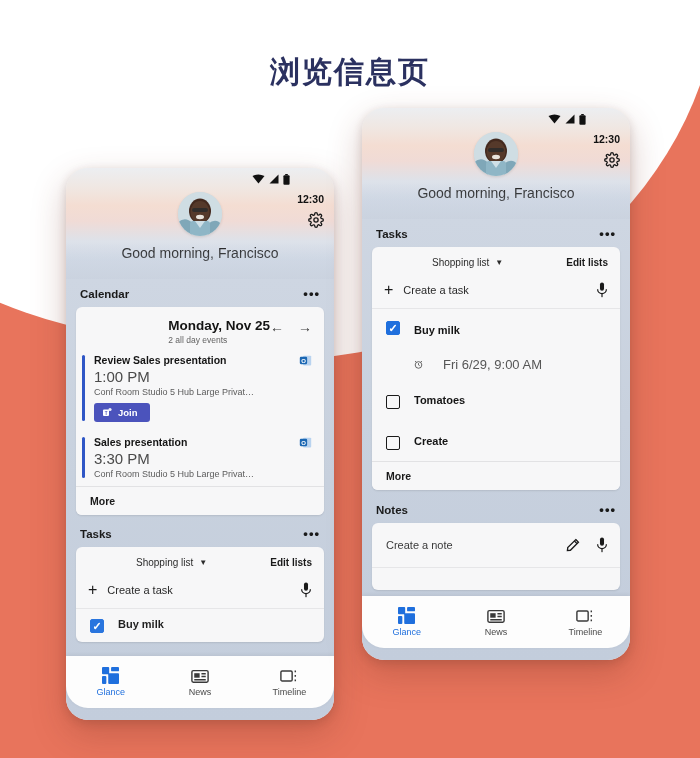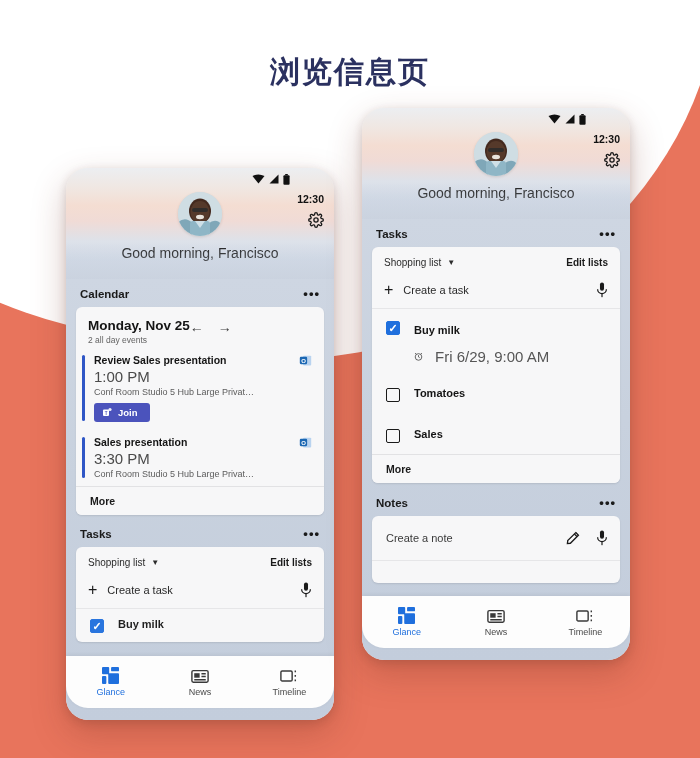--- a/index.html
+++ b/index.html
@@ -124,21 +124,21 @@
 
   .card{
     background:#f7f7f8;
     margin:0 10px;
     border-radius:6px;
     overflow:hidden;
     box-shadow:0 1px 2px rgba(0,0,0,0.10);
   }
 
   
-  .cal-top{ display:flex; align-items:flex-start; justify-content:flex-start; padding:11px 12px 2px 12px; }
+  .cal-top{ display:flex; align-items:flex-start; justify-content:flex-end; padding:11px 12px 2px 12px; }
   .cal-date{ font-size:13.5px; font-weight:bold; color:#141414; }
   .cal-sub{ font-size:8.5px; color:#636363; margin-top:2px; }
   .cal-nav{ display:flex; gap:14px; padding-top:2px; }
   .navbtn{ font-size:14px; color:#3a3a3a; cursor:pointer; line-height:14px; }
 
   .event{
     position:relative;
     padding:7px 12px 7px 18px;
     display:flex; justify-content:space-between; align-items:flex-start;
   }
@@ -158,21 +158,21 @@
   }
   .sync-note{ font-size:8px; color:#7a7a7a; padding:5px 12px 7px 14px; }
   .more-row{
     border-top:1px solid #e2e2e4;
     padding:8px 14px;
     font-size:10.5px; font-weight:bold; color:#1a1a1a;
     background:#f7f7f8; cursor:pointer;
   }
 
   
-  .tasks-head{ display:flex; align-items:center; justify-content:space-between; padding:10px 12px 8px 12px; }
+  .tasks-head{ display:flex; align-items:center; justify-content:space-between; padding:10px 12px 8px 12px;margin-left:48px; }
   .list-sel{ display:flex; align-items:center; gap:6px; font-size:10px; color:#2b2b2b; cursor:pointer; }
   .caret{ font-size:8px; }
   .edit-lists{ font-size:10px; font-weight:bold; color:#1a1a1a; cursor:pointer; }
   .create-row{
     display:flex; align-items:center; justify-content:space-between;
     padding:6px 12px 10px 12px;
     border-bottom:1px solid #e6e6e8;
   }
   .create-left{ display:flex; align-items:center; gap:10px; }
   .plus{ font-size:16px; color:#1a1a1a; line-height:14px; }
@@ -182,21 +182,21 @@
   .chk{
     width:14px; height:14px; border:1.6px solid #1a1a1a; border-radius:2px;
     flex:0 0 auto; margin-top:1px; cursor:pointer;
     display:flex; align-items:center; justify-content:center;
   }
   .chk.checked{ background:#1f6fdd; border-color:#1f6fdd; }
   .chk.checked::after{
     content:"✓"; color:#fff; font-size:11px; font-weight:bold; line-height:11px;
   }
   .task-name{ font-size:11px; font-weight:bold; color:#151515; }
-  .task-due{ font-size:15px; color:#565656; margin-top:10px; display:flex; align-items:center; gap:12px; }
+  .task-due{ font-size:13px; color:#565656; margin-top:19px; display:flex; align-items:center; gap:20px; }
 
   
   .note-row{
     display:flex; align-items:center; justify-content:space-between;
     padding:14px 12px 14px 14px;
     border-bottom:1px solid #e6e6e8;
   }
   .note-txt{ font-size:11px; color:#3a3a3a; }
   .note-icons{ display:flex; gap:16px; align-items:center; }
 
@@ -508,21 +508,21 @@
         </span>
       </div>
 
       <div class="task-row" style="padding-top:13px;padding-bottom:13px;">
         <span class="chk"></span>
         <span class="task-name">Tomatoes</span>
       </div>
 
       <div class="task-row" style="padding-top:13px;padding-bottom:11px;">
         <span class="chk"></span>
-        <span class="task-name">Sales</span>
+        <span class="task-name">Create</span>
       </div>
 
       <div class="more-row">More</div>
     </div>
 
     <div class="section-head" style="padding-top:14px;">
       <span class="section-title">Notes</span>
       <span class="dots">•••</span>
     </div>
 

